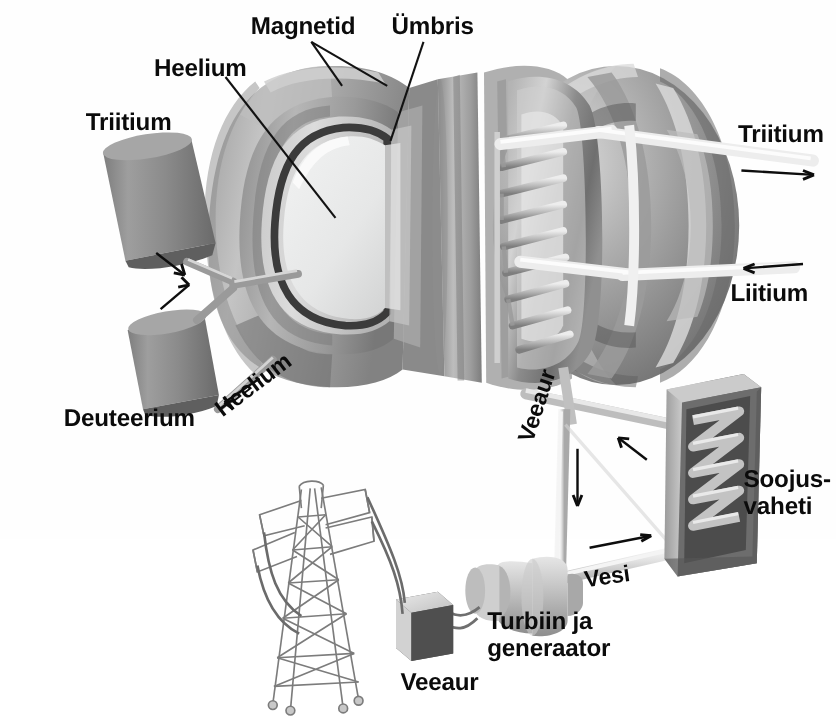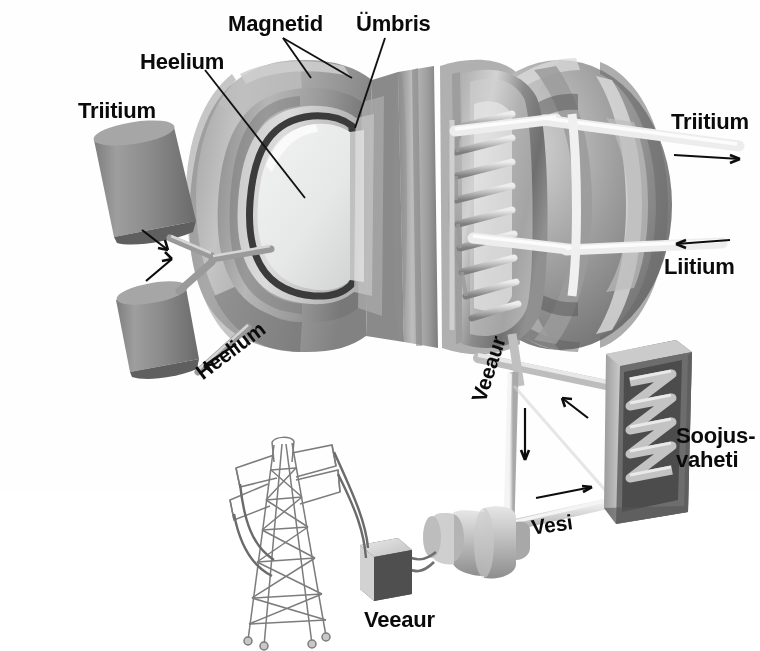--- a/index.html
+++ b/index.html
@@ -399,20 +399,23 @@
     </g>
   </g>
 </svg>
 
 <div class="lbl s22" style="left:228px;top:12px;">Magnetid</div>
 <div class="lbl s22" style="left:356px;top:12px;">Ümbris</div>
 <div class="lbl s22" style="left:140px;top:50px;">Heelium</div>
 <div class="lbl s22" style="left:78px;top:99px;">Triitium</div>
 <div class="lbl s22" style="left:671px;top:110px;">Triitium</div>
 <div class="lbl s22" style="left:664px;top:255px;">Liitium</div>
+<div class="lbl s22" style="left:58px;top:368px;">Deuteerium</div>
 <div class="lbl s21" style="left:192px;top:366px;transform:rotate(-37deg);transform-origin:0 0;">Heelium</div>
 <div class="lbl s21" style="left:468px;top:398px;transform:rotate(-72deg);transform-origin:0 0;">Veeaur</div>
 <div class="lbl s21" style="left:530px;top:517px;transform:rotate(-8deg);transform-origin:0 0;">Vesi</div>
 <div class="lbl s22" style="left:676px;top:424px;">Soojus-
 vaheti</div>
 <div class="lbl s22" style="left:364px;top:608px;">Veeaur</div>
+<div class="lbl s22" style="left:443px;top:553px;">Turbiin ja
+generaator</div>
 
 </div>
 
 </body></html>

